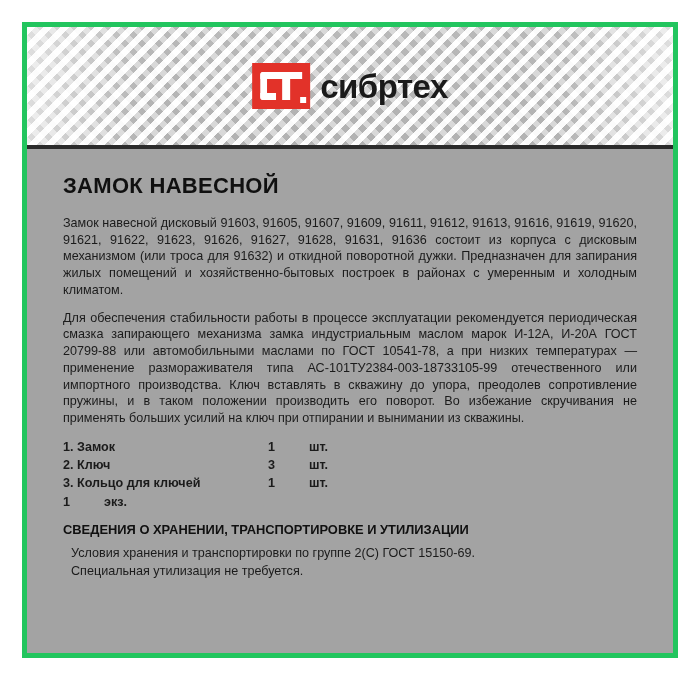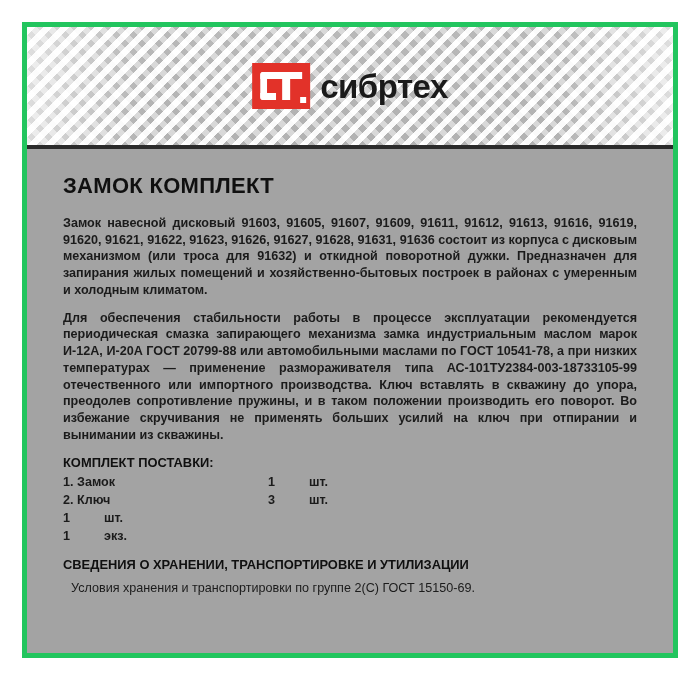--- a/index.html
+++ b/index.html
@@ -135,21 +135,20 @@
     margin: 0 0 16px 0;
     color: #101010;
   }
 
   p.para {
     font-size: 12.6px;
     line-height: 1.33;
     margin: 0 0 11px 0;
     text-align: justify;
     color: #1b1b1b;
-    font-weight: bold;
   }
 
   h2.sub {
     font-size: 12.9px;
     font-weight: bold;
     margin: 0 0 3px 0;
     color: #101010;
   }
 
   
@@ -195,48 +194,49 @@
           <span class="ct-c"></span>
           <span class="ct-t-bar"></span>
           <span class="ct-t-stem"></span>
           <span class="ct-dot"></span>
         </span>
         <span class="logo-text">сибртех</span>
       </div>
     </div>
 
     <div class="body">
-      <h1 class="title">ЗАМОК КОМПЛЕКТ</h1>
+      <h1 class="title">ЗАМОК НАВЕСНОЙ</h1>
 
       <p class="para">Замок навесной дисковый 91603, 91605, 91607, 91609, 91611, 91612, 91613, 91616, 91619, 91620, 91621, 91622, 91623, 91626, 91627, 91628, 91631, 91636 состоит из корпуса с дисковым механизмом (или троса для 91632) и откидной поворотной дужки. Предназначен для запирания жилых помещений и хозяйственно-бытовых построек в районах с умеренным и холодным климатом.</p>
 
       <p class="para">Для обеспечения стабильности работы в процессе эксплуатации рекомендуется периодическая смазка запирающего механизма замка индустриальным маслом марок И-12А, И-20А ГОСТ 20799-88 или автомобильными маслами по ГОСТ 10541-78, а при низких температурах — применение размораживателя типа АС-101ТУ2384-003-18733105-99 отечественного или импортного производства. Ключ вставлять в скважину до упора, преодолев сопротивление пружины, и в таком положении производить его поворот. Во избежание скручивания не применять больших усилий на ключ при отпирании и вынимании из скважины.</p>
 
-      <h2 class="sub">КОМПЛЕКТ ПОСТАВКИ:</h2>
       <div class="kit">
         <div class="kit-row">
           <span class="kit-name">1. Замок</span>
           <span class="kit-qty">1</span>
           <span class="kit-unit">шт.</span>
         </div>
         <div class="kit-row">
           <span class="kit-name">2. Ключ</span>
           <span class="kit-qty">3</span>
           <span class="kit-unit">шт.</span>
         </div>
         <div class="kit-row">
+          <span class="kit-name">3. Кольцо для ключей</span>
           <span class="kit-qty">1</span>
           <span class="kit-unit">шт.</span>
         </div>
         <div class="kit-row">
           <span class="kit-qty">1</span>
           <span class="kit-unit">экз.</span>
         </div>
       </div>
 
       <h2 class="sub">СВЕДЕНИЯ О ХРАНЕНИИ, ТРАНСПОРТИРОВКЕ И УТИЛИЗАЦИИ</h2>
       <div class="tail">
         <div>Условия хранения и транспортировки по группе 2(С) ГОСТ 15150-69.</div>
+        <div>Специальная утилизация не требуется.</div>
       </div>
     </div>
 
   </div>
 </div>
 
 </body></html>

